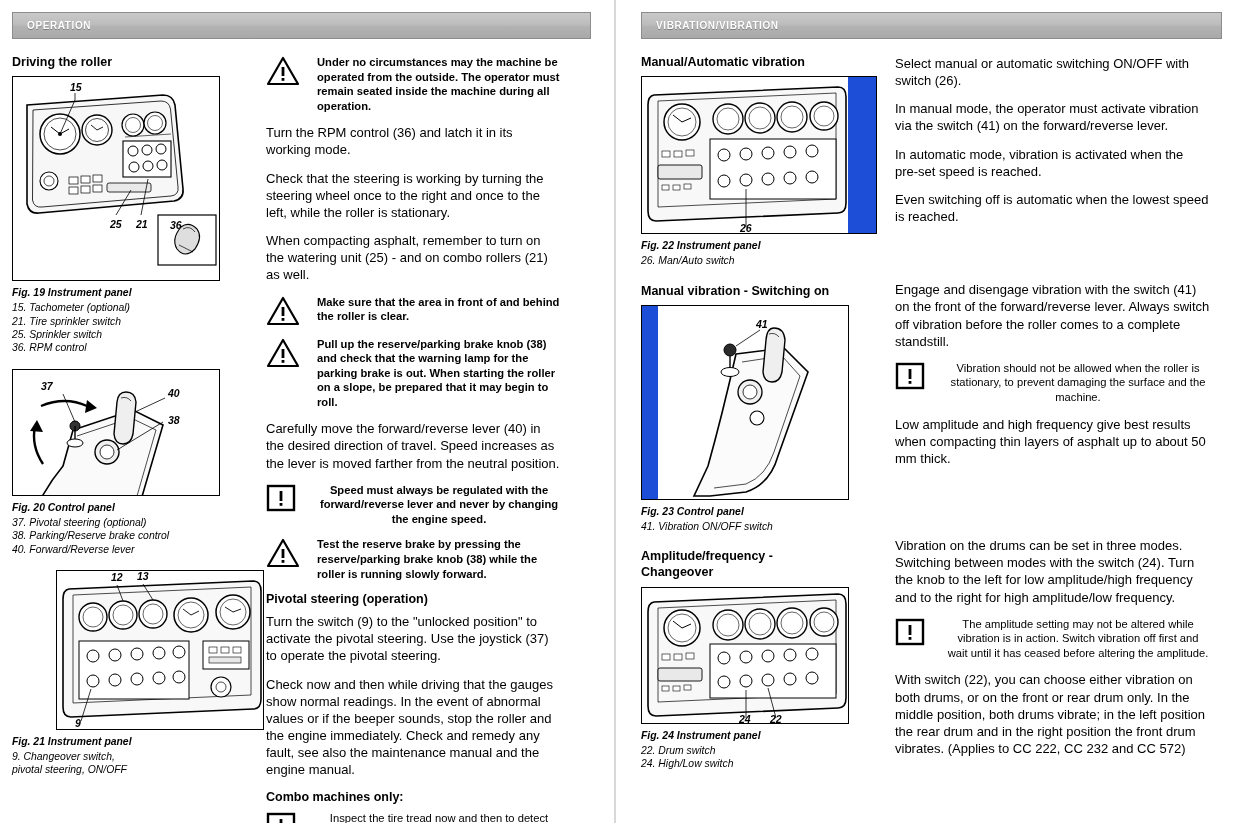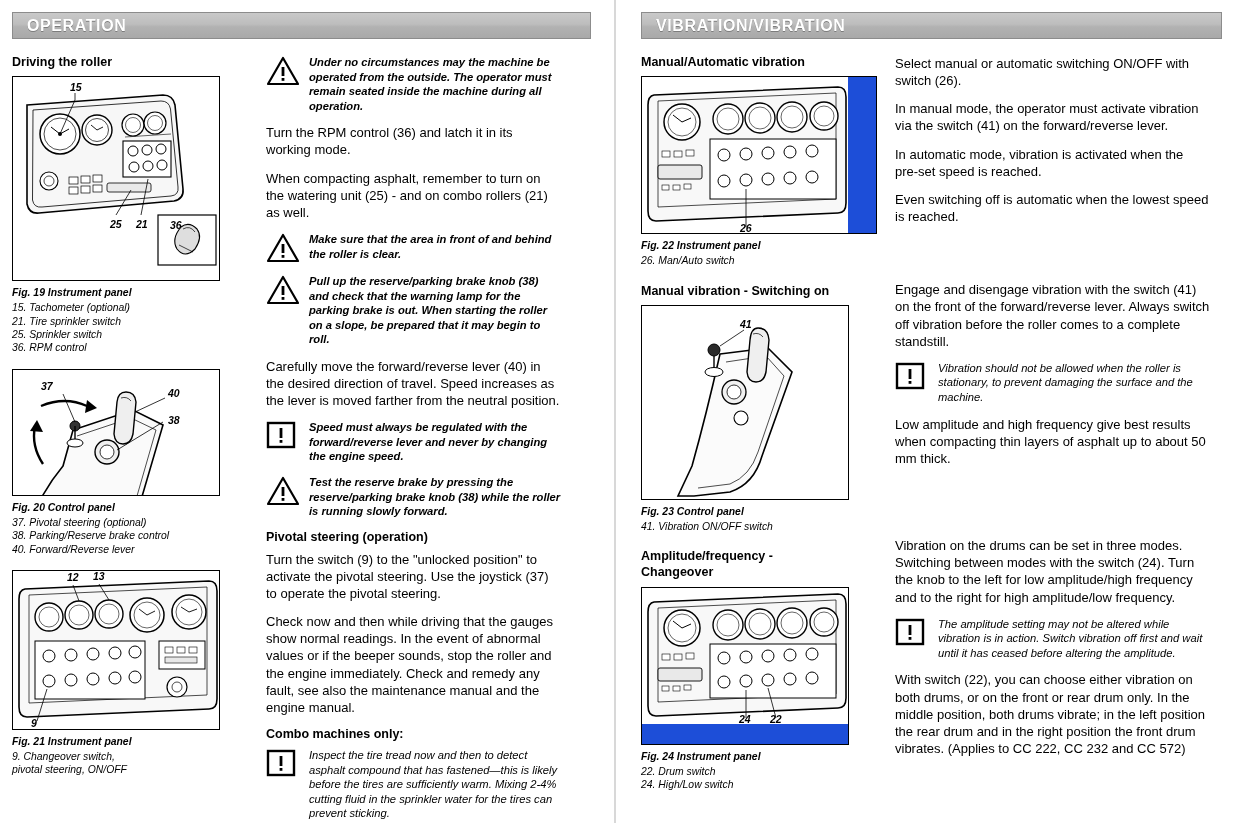--- a/index.html
+++ b/index.html
@@ -33,21 +33,21 @@
     height:27px;
     background:linear-gradient(to bottom,#c9c9c9 0%,#bdbdbd 45%,#b2b2b2 55%,#a9a9a9 100%);
     border:1px solid #8c8c8c;
     display:flex; align-items:center;
     padding-left:14px;
     margin-bottom:16px;
   }
   .banner-title {
     color:#ffffff;
     font-weight:bold;
-    font-size:16px;
+    font-size:10px;
     letter-spacing:0.6px;
     text-shadow:0 1px 0 #7c7c7c;
   }
 
   .cols { display:flex; gap:14px; }
   .colA { width:240px; }
   .colB { width:295px; }
   .colA-r { width:240px; }
   .colB-r { width:315px; }
 
@@ -68,24 +68,24 @@
   }
   .fig-cap {
     font-size:10.4px; margin-top:5px; line-height:1.28;
   }
   .fig-cap .figno { font-weight:bold; font-style:italic; }
   .fig-cap .figname { font-style:italic; font-weight:bold; }
   .fig-items { margin:2px 0 0 0; padding:0; list-style:none; }
   .fig-items li { font-size:10.4px; font-style:italic; line-height:1.28; padding-left:26px; text-indent:-26px; }
 
   
-  .warn { display:flex; gap:9px; margin:0 0 11px 0; align-items:flex-start;font-style:italic; }
+  .warn { display:flex; gap:17px; margin:0 0 11px 0; align-items:flex-start; }
   .warn .ico { flex:0 0 auto; width:34px; padding-top:1px; }
   .warn .txt { font-size:11.2px; line-height:1.3; font-weight:bold; }
-  .warn.note .txt { font-weight:bold; }
+  .warn.note .txt { font-weight:bold;text-align:center; }
   .tri { display:block; }
   .excl-box { display:block; }
 
   
   svg { display:block; }
   .lblnum { font-family:"Liberation Sans", sans-serif; font-size:10.5px; font-style:italic; font-weight:bold; }
 </style>
 </head>
 <body>
 
@@ -202,21 +202,21 @@
         <div class="fig-cap">
           <span class="figno">Fig. 20</span>
           <span class="figname">Control panel</span>
         </div>
         <ul class="fig-items">
           <li>37. Pivotal steering (optional)</li>
           <li>38. Parking/Reserve brake control</li>
           <li>40. Forward/Reverse lever</li>
         </ul>
 
-        <div class="fig-box" style="width:208px;height:160px;margin-top:14px;">
+        <div class="fig-box" style="width:208px;height:160px;margin-top:14px;margin-left:44px;">
           <svg width="206" height="158" viewBox="0 0 206 158">
             <rect x="0" y="0" width="206" height="158" fill="#fff"></rect>
             <path d="M12 18 L196 10 Q204 10 204 20 L204 128 Q204 138 196 138 L14 146 Q6 146 6 136 L6 28 Q6 19 12 18 Z" fill="#f8f8f8" stroke="#000" stroke-width="1.6"></path>
             <path d="M16 24 L194 16 L194 124 L16 132 Z" fill="none" stroke="#000" stroke-width="0.7"></path>
 
             <circle cx="36" cy="46" r="14" fill="#fff" stroke="#000" stroke-width="1.4"></circle>
             <circle cx="36" cy="46" r="10" fill="#fff" stroke="#000" stroke-width="0.6"></circle>
             <circle cx="66" cy="44" r="14" fill="#fff" stroke="#000" stroke-width="1.4"></circle>
             <circle cx="66" cy="44" r="10" fill="#fff" stroke="#000" stroke-width="0.6"></circle>
             <circle cx="96" cy="43" r="14" fill="#fff" stroke="#000" stroke-width="1.4"></circle>
@@ -274,20 +274,21 @@
             <svg class="tri" width="34" height="30" viewBox="0 0 34 30">
               <path d="M17 2 L32 28 L2 28 Z" fill="#fff" stroke="#000" stroke-width="2.2" stroke-linejoin="round"></path>
               <rect x="15.6" y="11" width="2.8" height="9" fill="#000"></rect>
               <rect x="15.6" y="22" width="2.8" height="2.8" fill="#000"></rect>
             </svg>
           </span>
           <span class="txt">Under no circumstances may the machine be operated from the outside. The operator must remain seated inside the machine during all operation.</span>
         </div>
 
         <p class="body">Turn the RPM control (36) and latch it in its working mode.</p>
+        <p class="body">Check that the steering is working by turning the steering wheel once to the right and once to the left, while the roller is stationary.</p>
         <p class="body">When compacting asphalt, remember to turn on the watering unit (25) - and on combo rollers (21) as well.</p>
 
         <div class="warn">
           <span class="ico">
             <svg class="tri" width="34" height="30" viewBox="0 0 34 30">
               <path d="M17 2 L32 28 L2 28 Z" fill="#fff" stroke="#000" stroke-width="2.2" stroke-linejoin="round"></path>
               <rect x="15.6" y="11" width="2.8" height="9" fill="#000"></rect>
               <rect x="15.6" y="22" width="2.8" height="2.8" fill="#000"></rect>
             </svg>
           </span>
@@ -406,21 +407,21 @@
         <div class="fig-cap">
           <span class="figno">Fig. 22</span>
           <span class="figname">Instrument panel</span>
         </div>
         <ul class="fig-items">
           <li>26. Man/Auto switch</li>
         </ul>
 
         <h2 class="sect spaced">Manual vibration - Switching on</h2>
 
-        <div class="fig-box" style="width:208px;height:195px;">
+        <div class="fig-box" style="width:208px;height:195px;padding-left:16px;">
           <svg width="206" height="193" viewBox="0 0 206 193">
             <rect x="0" y="0" width="206" height="193" fill="#fff"></rect>
 
             <path d="M78 48 L126 42 L150 66 L120 150 Q112 178 88 186 L52 190 L36 190 L50 160 Q64 110 78 48 Z" fill="#fbfbfb" stroke="#000" stroke-width="1.6"></path>
             <path d="M84 56 L124 50 L142 70 L116 146 Q108 170 88 178 L56 182" fill="none" stroke="#000" stroke-width="0.7"></path>
 
             <path d="M116 22 Q126 22 127 34 L124 66 Q122 76 114 76 Q106 76 105 66 L108 34 Q109 22 116 22 Z" fill="#efefef" stroke="#000" stroke-width="1.4"></path>
             <path d="M111 28 Q117 26 121 31" fill="none" stroke="#000" stroke-width="0.7"></path>
 
             <circle cx="72" cy="44" r="6" fill="#2a2a2a" stroke="#000" stroke-width="1"></circle>
@@ -441,21 +442,21 @@
         </div>
         <ul class="fig-items">
           <li>41. Vibration ON/OFF switch</li>
         </ul>
 
         <h2 class="sect spaced" style="line-height:1.22;">
           <span>Amplitude/frequency -</span><br>
           <span>Changeover</span>
         </h2>
 
-        <div class="fig-box" style="width:208px;height:158px;">
+        <div class="fig-box" style="width:208px;height:137px;">
           <svg width="206" height="136" viewBox="0 0 206 136">
             <rect x="0" y="0" width="206" height="136" fill="#fff"></rect>
             <path d="M12 14 L196 6 Q204 6 204 16 L204 110 Q204 120 196 120 L14 128 Q6 128 6 118 L6 24 Q6 15 12 14 Z" fill="#f8f8f8" stroke="#000" stroke-width="1.6"></path>
             <path d="M16 20 L194 12 L194 106 L16 114 Z" fill="none" stroke="#000" stroke-width="0.7"></path>
             <circle cx="40" cy="40" r="18" fill="#fff" stroke="#000" stroke-width="1.5"></circle>
             <circle cx="40" cy="40" r="14" fill="#fff" stroke="#000" stroke-width="0.6"></circle>
             <path d="M31 33 L40 40 L49 36" fill="none" stroke="#000" stroke-width="1"></path>
             <circle cx="86" cy="37" r="15" fill="#fff" stroke="#000" stroke-width="1.4"></circle>
             <circle cx="86" cy="37" r="11" fill="#fff" stroke="#000" stroke-width="0.6"></circle>
             <circle cx="118" cy="36" r="15" fill="#fff" stroke="#000" stroke-width="1.4"></circle>

